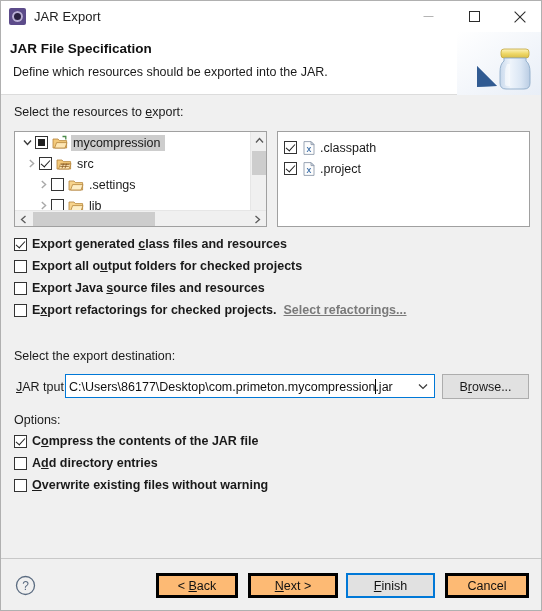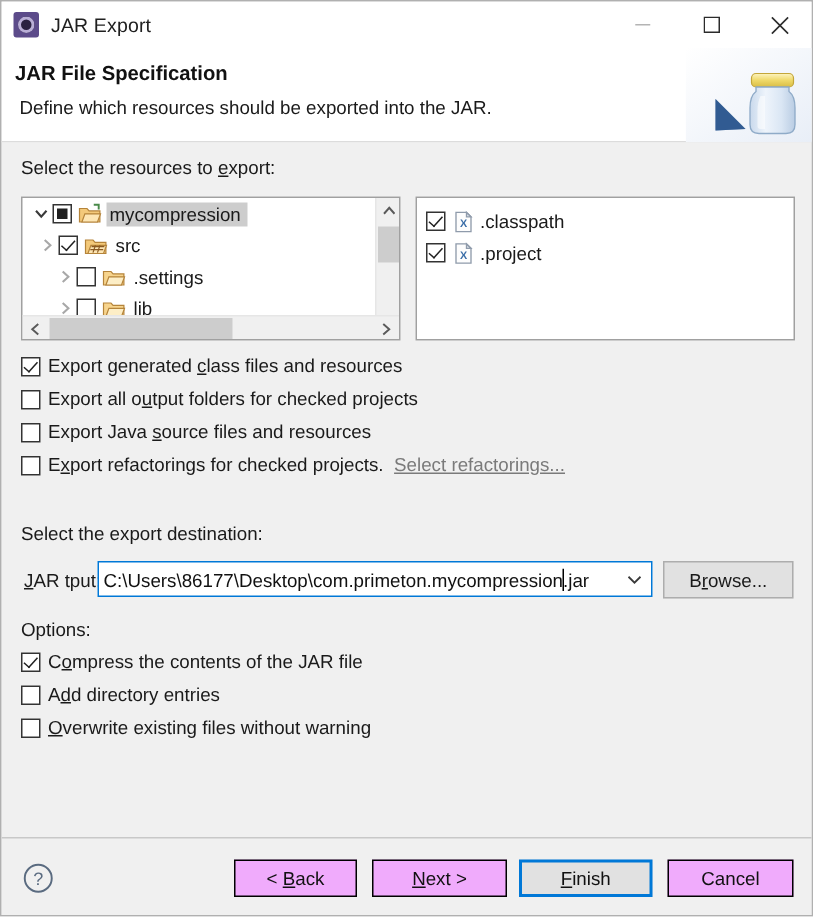--- a/index.html
+++ b/index.html
@@ -165,21 +165,21 @@
     border: 1px solid #a0a0a0;
     overflow: hidden;
     padding: 5px 0 0 6px;
   }
   .frow { height: 21px; display: flex; align-items: center; font-size: 12.5px; white-space: nowrap; }
 
   
   .optrow {
     position: absolute; left: 13px;
     display: flex; align-items: center;
-    font-size: 12.5px; white-space: nowrap;
+    font-size: 12.5px; white-space: nowrap; font-weight: bold;
   }
   .obx {
     width: 13px; height: 13px; flex: none;
     border: 1px solid #333; background: #fff;
     margin-right: 5px; position: relative;
   }
   .obx.checked::after {
     content: "";
     position: absolute; left: 3px; top: 0px;
     width: 4px; height: 8px;
@@ -230,22 +230,22 @@
   #footer {
     position: absolute; left: 0; top: 557px;
     width: 542px; height: 54px;
     background: #f0f0f0;
     border-top: 1px solid #c8c8c8;
   }
   #help-icon { position: absolute; left: 14px; top: 574px; }
   .dlgbtn {
     position: absolute; top: 572px;
     height: 25px;
-    background: #f0abfc;
-    border: 1px solid #000000;
+    background: #fdba74;
+    border: 3px solid #000000;
     display: flex; align-items: center; justify-content: center;
     font-size: 12.5px; color: #111;
   }
   .dlgbtn.default {
     border: 2px solid #0078d7;
     background: #e1e1e1;
   }
 </style>
 </head>
 <body>

